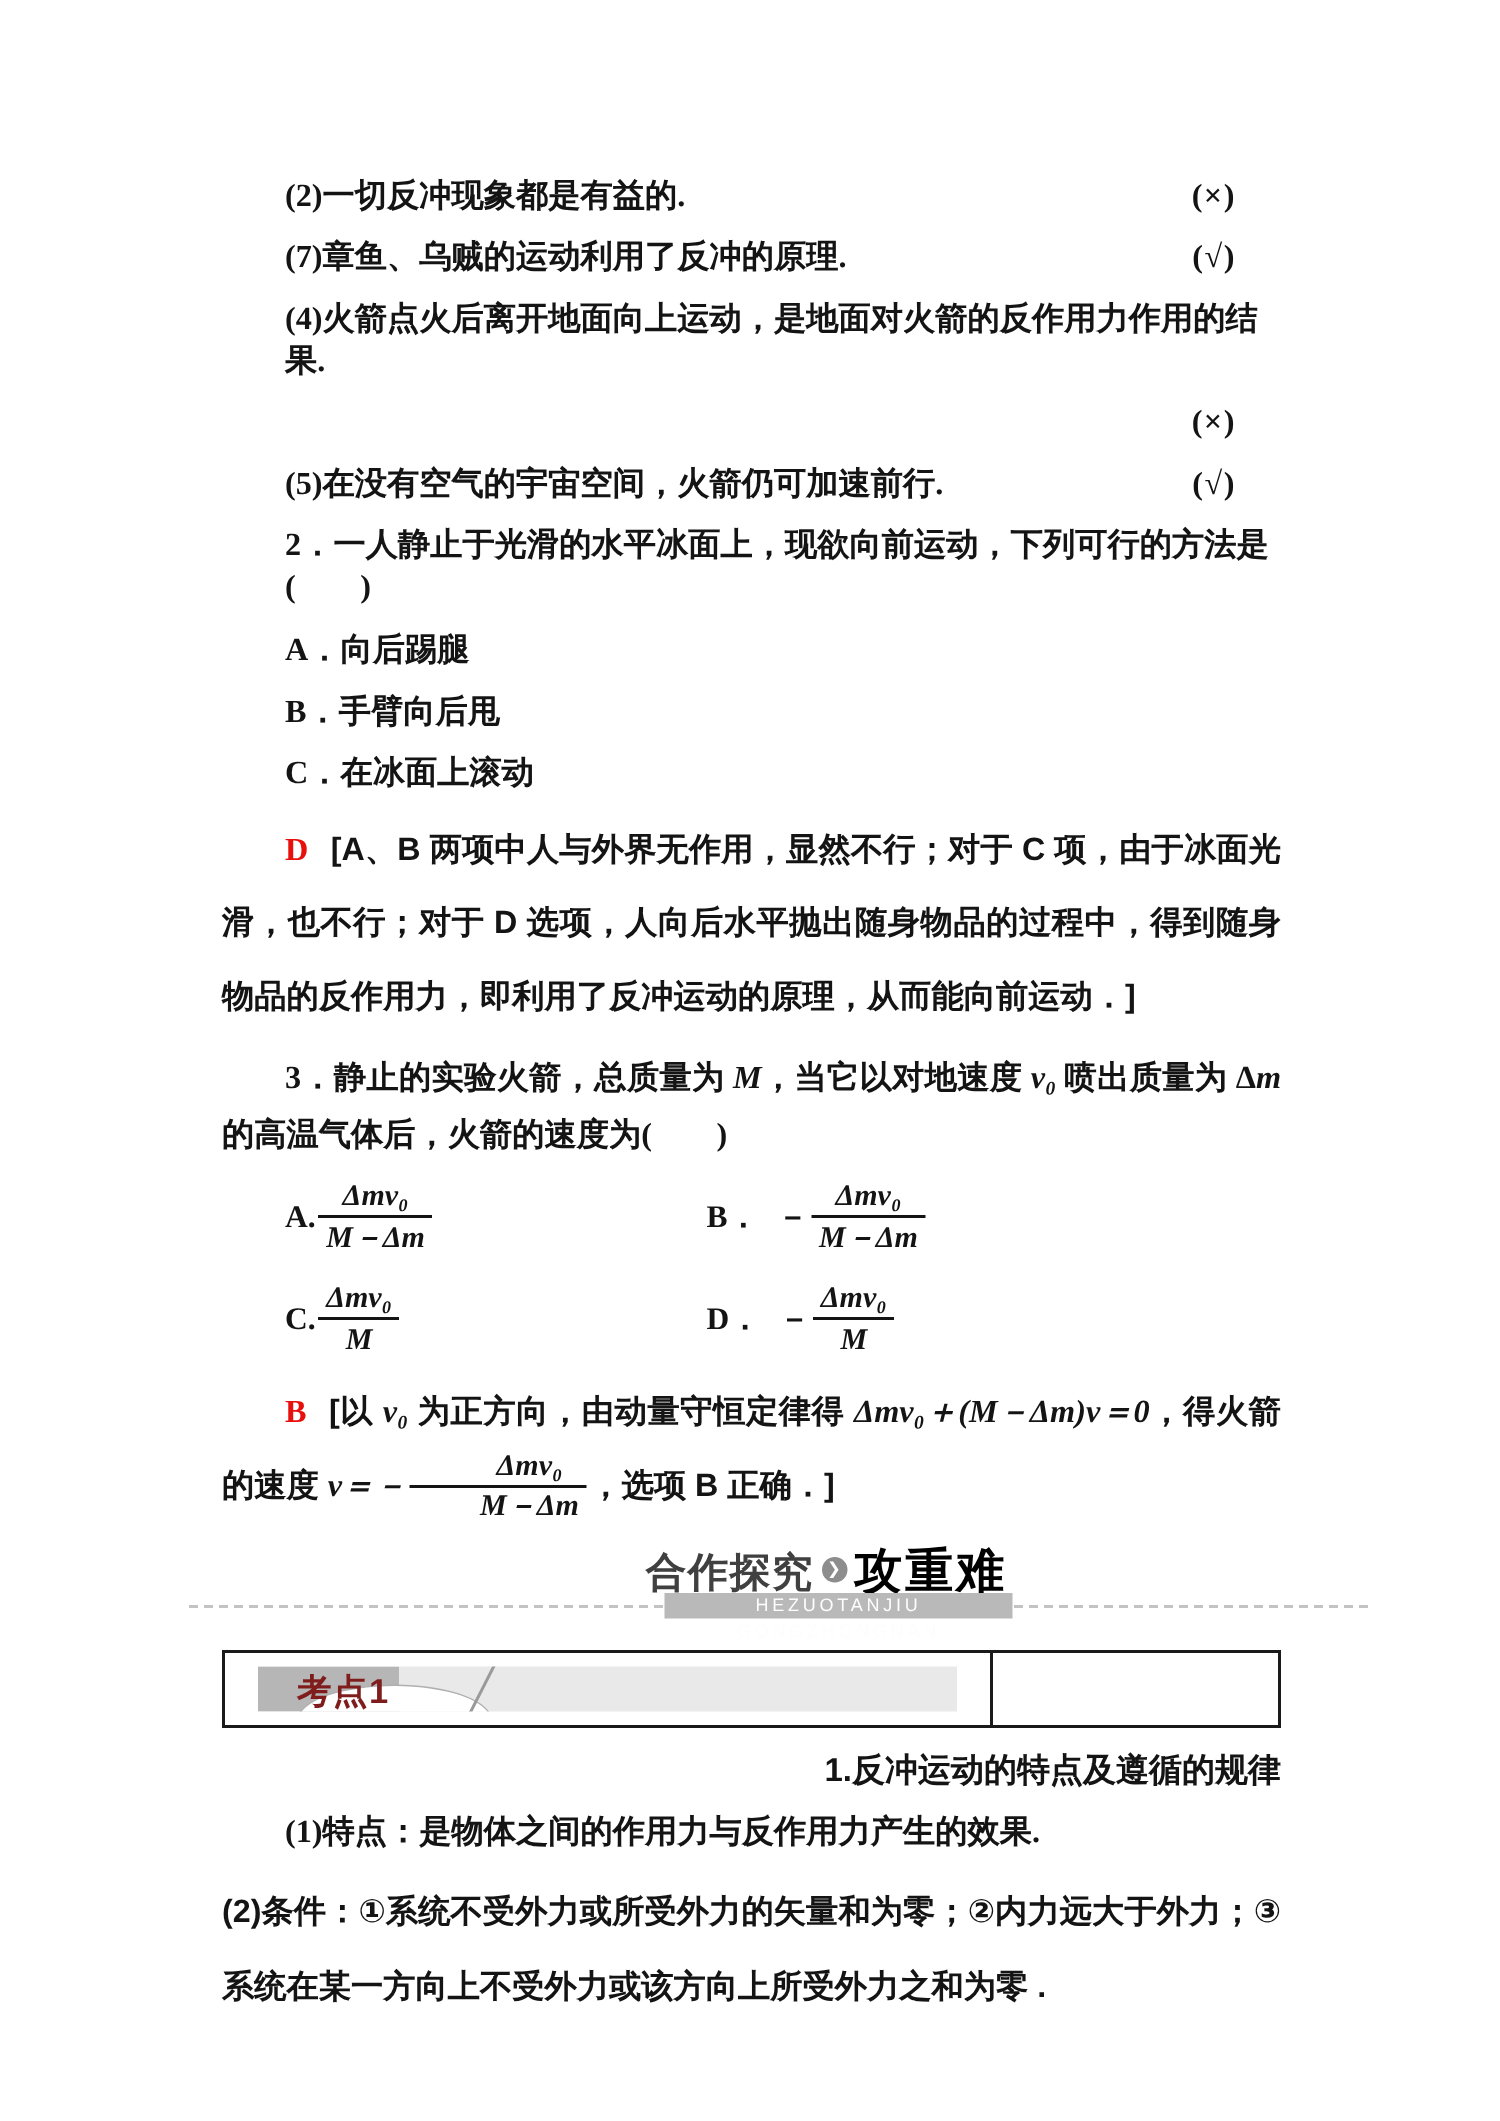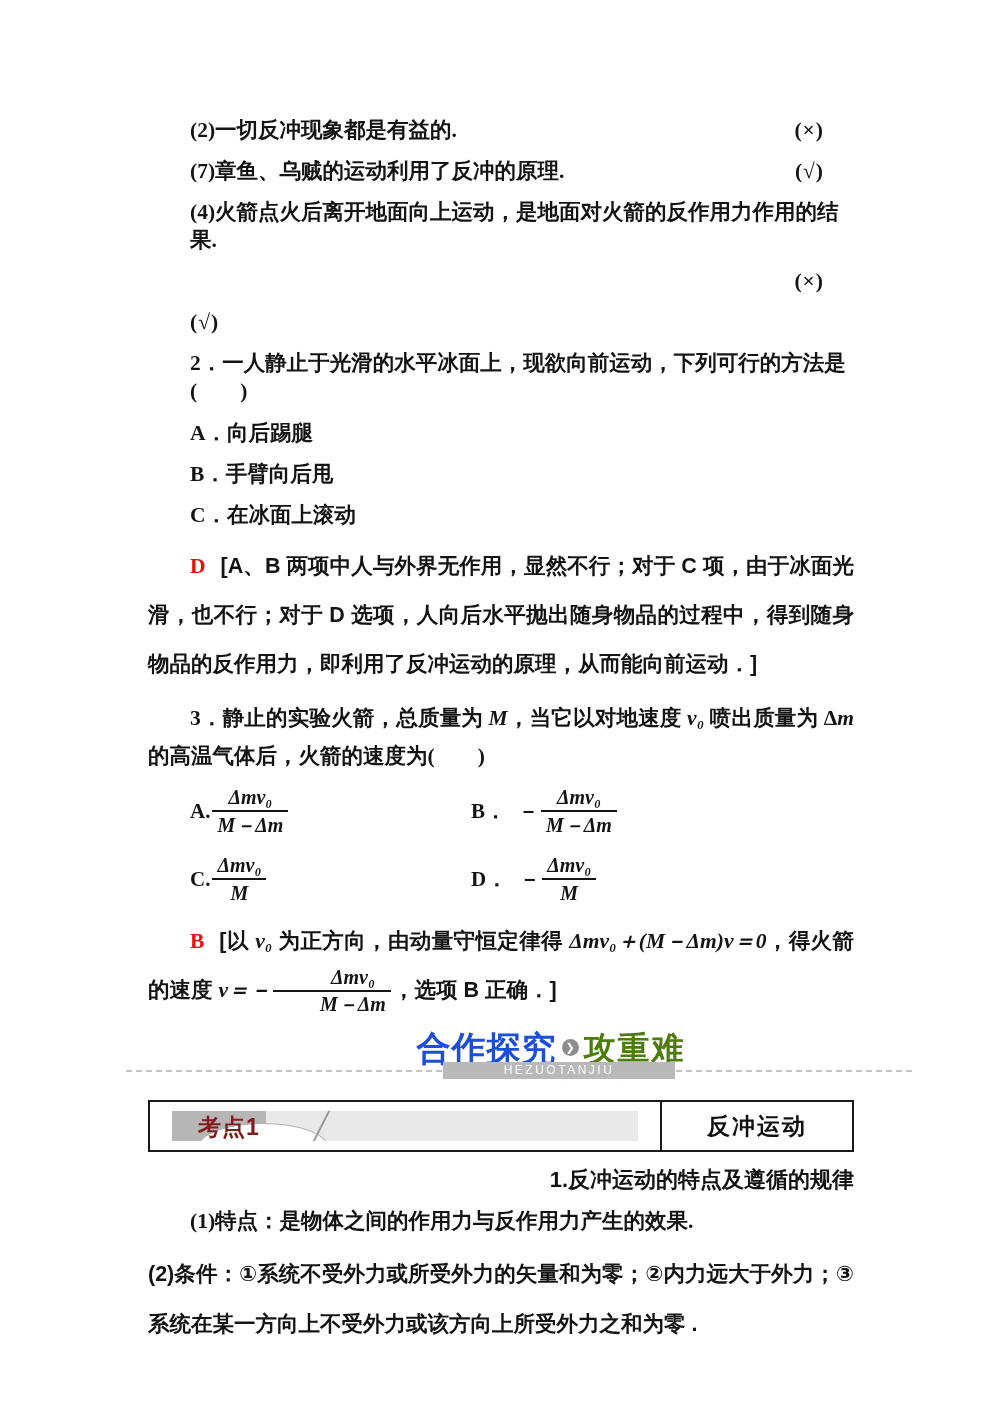--- a/index.html
+++ b/index.html
@@ -43,25 +43,25 @@
   .frac .den { display:block; padding:1px 5px 0; }
   .frac-inline { display:inline-block; text-align:center; font-size:20px; line-height:23px;
     vertical-align:middle; margin:0 2px; }
   .frac-inline .num { display:block; border-bottom:2px solid #141414; padding:0 5px 1px; }
   .frac-inline .den { display:block; padding:1px 5px 0; }
 
   
   .sec { position:relative; margin-top:10px; height:58px; }
   .sec-title { position:relative; left:50px; text-align:center;
     font-family:"Liberation Sans","DejaVu Sans",sans-serif; white-space:nowrap; }
-  .sec-left { font-size:34px; font-weight:700; letter-spacing:1px; color:#1d4ed8; vertical-align:middle; }
+  .sec-left { font-size:27px; font-weight:700; letter-spacing:1px; color:#404040; vertical-align:middle; }
   .sec-dot { display:inline-block; width:17px; height:17px; border-radius:50%; background:#8d8d8d;
     color:#fff; font-size:11px; line-height:17px; text-align:center; font-weight:700;
     vertical-align:middle; margin:0 5px 4px; }
-  .sec-right { font-size:32px; font-weight:900; letter-spacing:2px; color:#4d7c0f; vertical-align:middle; }
+  .sec-right { font-size:32px; font-weight:900; letter-spacing:2px; color:#000000; vertical-align:middle; }
   .sub-wrap { position:absolute; left:0; right:0; top:36px; height:18px; }
   .dashline { position:absolute; left:-22px; right:-58px; top:8px; border-top:2px dashed #c3c3c3; }
   .sub-bar { position:absolute; left:295px; width:232px; height:17px; background:#b9b9b9;
     color:#fdfdfd; font-family:"Liberation Sans",sans-serif; font-size:12px; line-height:17px;
     letter-spacing:2.5px; text-align:center; }
 
   
   .kbox { position:relative; margin-top:16px; height:48px; border:2px solid #1a1a1a; background:#fff; }
   .kdivider { position:absolute; left:510px; top:0; bottom:0; width:2px; background:#1a1a1a; }
   .kbanner { position:absolute; left:22px; top:9px; width:466px; height:30px; background:#e9e9e9; overflow:hidden; }
@@ -95,20 +95,21 @@
     </div>
     <div class="judge-row">
       <span>(7)章鱼、乌贼的运动利用了反冲的原理.</span>
       <span class="jmark">(√)</span>
     </div>
     <div class="judge-long">(4)火箭点火后离开地面向上运动，是地面对火箭的反作用力作用的结果.</div>
     <div class="mark-only">
       <span class="jmark">(×)</span>
     </div>
     <div class="judge-row">
+      <span>(5)在没有空气的宇宙空间，火箭仍可加速前行.</span>
       <span class="jmark">(√)</span>
     </div>
 
     <div class="stem">2．一人静止于光滑的水平冰面上，现欲向前运动，下列可行的方法是(　　)</div>
     <div class="opt">A．向后踢腿</div>
     <div class="opt">B．手臂向后甩</div>
     <div class="opt">C．在冰面上滚动</div>
     <p class="expl"><span class="ans">D</span><span>[A、B 两项中人与外界无作用，显然不行；对于 C 项，由于冰面光滑，也不行；对于 D 选项，人向后水平抛出随身物品的过程中，得到随身物品的反作用力，即利用了反冲运动的原理，从而能向前运动．]</span></p>
 
     <p class="q3stem"><span>3．静止的实验火箭，总质量为 </span><span class="mi">M</span><span>，当它以对地速度 </span><span class="mi">v₀</span><span> 喷出质量为 Δ</span><span class="mi">m</span><span> 的高温气体后，火箭的速度为(　　)</span></p>
@@ -159,21 +160,20 @@
     </div>
 
     <div class="kbox">
       <div class="kbanner">
         <div class="ktab"></div>
         <div class="kellipse"></div>
         <div class="kslash"></div>
         <div class="klabel">考点1</div>
       </div>
       <div class="kdivider"></div>
-      <div class="ktopic">反冲运动</div>
     </div>
 
     <div class="note-head">1.反冲运动的特点及遵循的规律</div>
     <div class="note1">(1)特点：是物体之间的作用力与反作用力产生的效果.</div>
     <p class="note2">(2)条件：①系统不受外力或所受外力的矢量和为零；②内力远大于外力；③系统在某一方向上不受外力或该方向上所受外力之和为零 .</p>
 
   </div>
 </div>
 
 </body></html>

